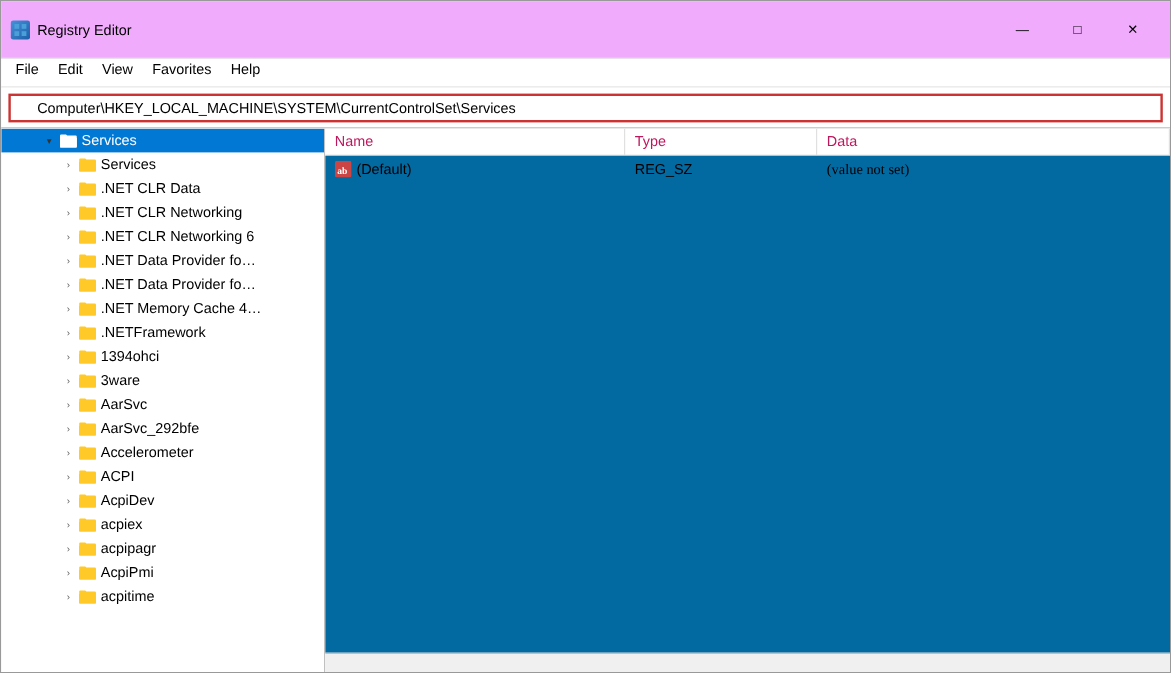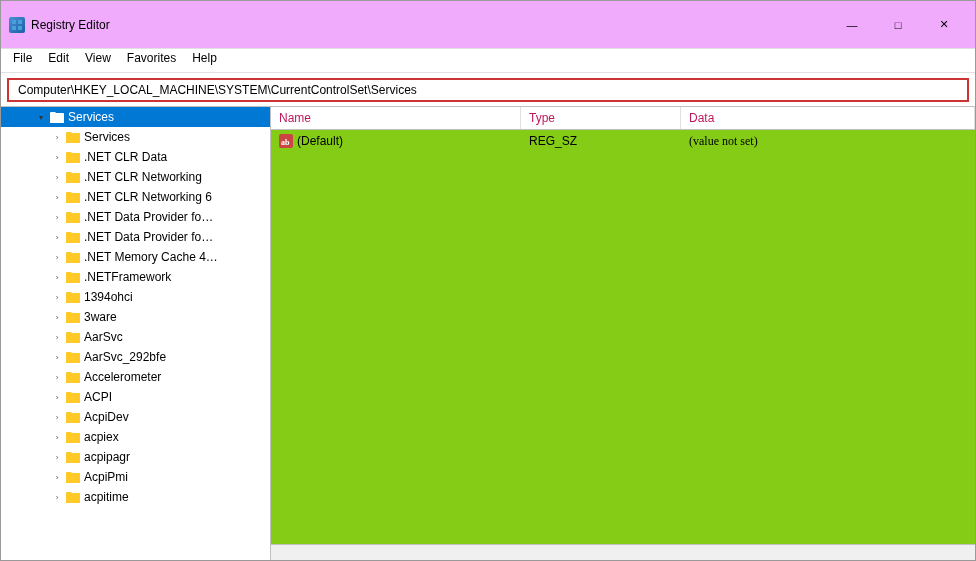--- a/index.html
+++ b/index.html
@@ -86,21 +86,21 @@
       align-items: center;
       padding: 4px 6px;
       border-bottom: 1px solid #c0c0c0;
       background: #ffffff;
       flex-shrink: 0;
     }
     .address-input {
       flex: 1;
       height: 24px;
       border: 2px solid #cc3333;
-      padding: 0 9px;
+      padding: 0 22px;
       font-size: 12px;
       font-family: 'Segoe UI', sans-serif;
       outline: none;
       color: #000;
     }
 
     
     .main-content {
       display: flex;
       flex: 1;
@@ -184,21 +184,21 @@
       color: #be185d;
       border-right: 1px solid #e0e0e0;
     }
     .col-name { width: 250px; }
     .col-type { width: 160px; }
     .col-data { flex: 1; }
 
     .right-content {
       flex: 1;
       overflow-y: auto;
-      background: #84cc16;
+      background: #0369a1;
     }
 
     .registry-row {
       display: flex;
       align-items: center;
       padding: 2px 0;
       min-height: 22px;
     }
 
     .reg-name {

